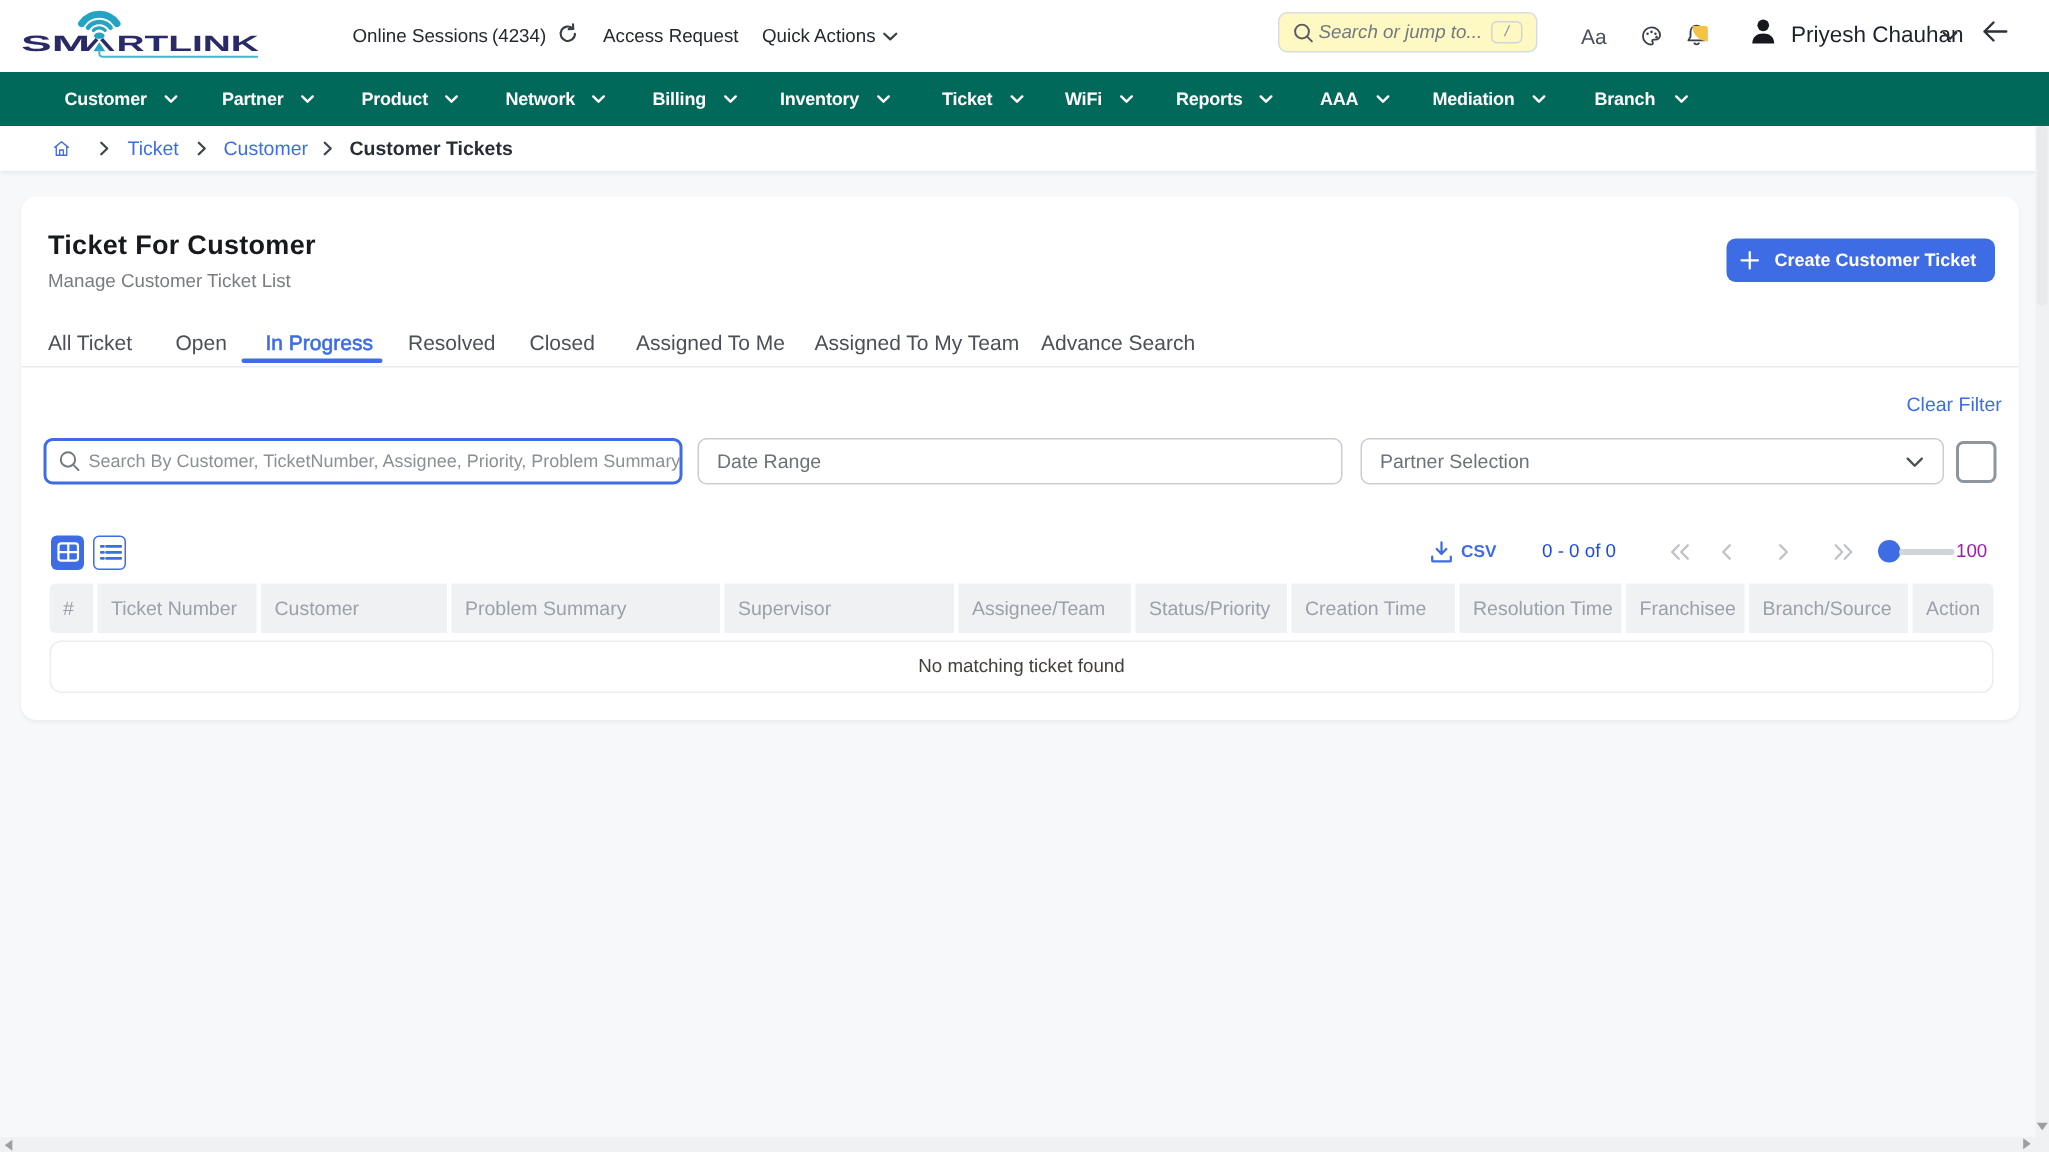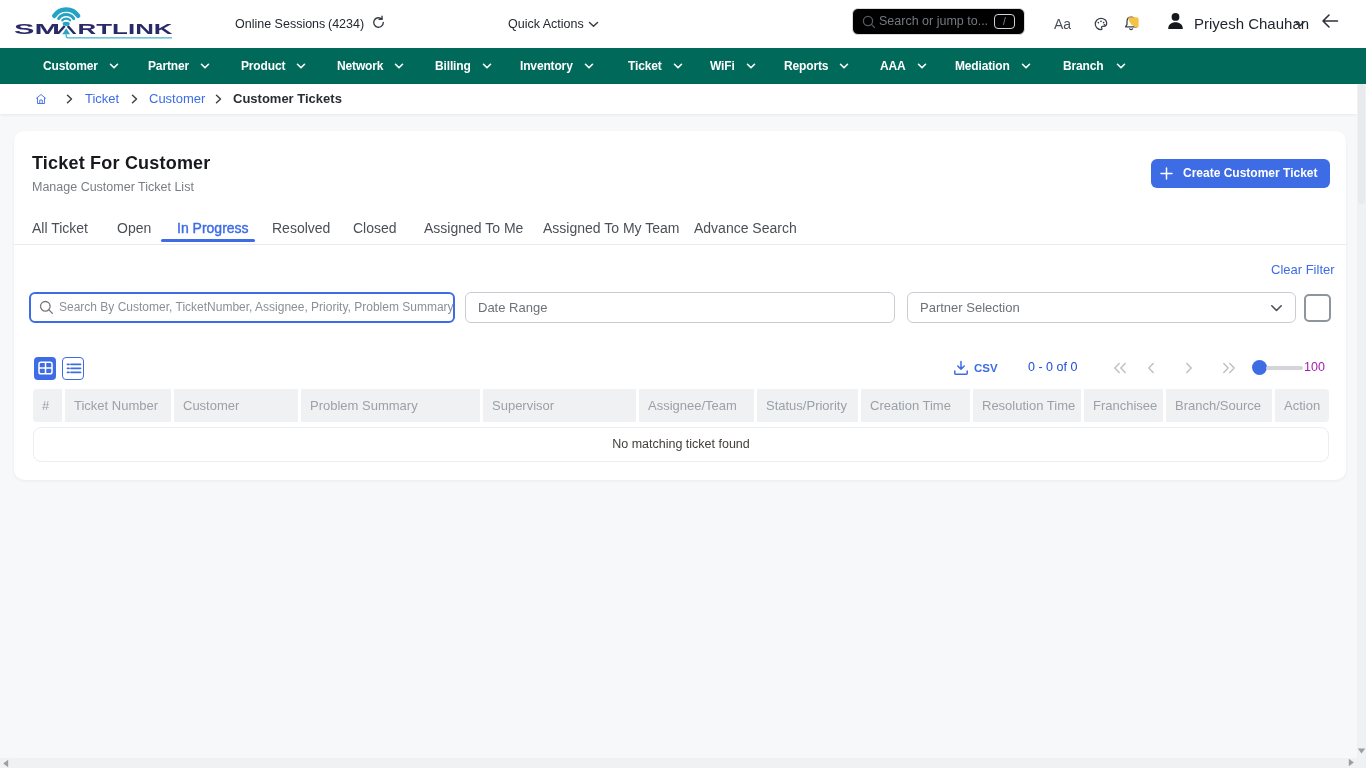--- a/index.html
+++ b/index.html
@@ -2,21 +2,21 @@
 <html><head>
 <meta charset="utf-8">
 <style>
 * { margin:0; padding:0; box-sizing:border-box; }
 html,body { width:1366px; height:768px; overflow:hidden; font-family:"Liberation Sans",sans-serif; background:#f7f8f9; }
 .abs { position:absolute; }
 
 #header { position:absolute; left:0; top:0; width:1366px; height:48px; background:#ffffff; }
 .hdrtxt { position:absolute; top:0; height:48px; line-height:48px; font-size:12.5px; color:#24292f; }
 
-#topsearch { position:absolute; left:852px; top:8px; width:173px; height:27px; border:1px solid #d8dce1; border-radius:6px; background:#000000; }
+#topsearch { position:absolute; left:852px; top:8px; width:173px; height:27px; border:1px solid #d8dce1; border-radius:6px; background:#fef9c3;font-style:italic; }
 #topsearch .ph { position:absolute; left:26px; top:0; line-height:25px; font-size:12.5px; color:#737980; }
 #slashkey { position:absolute; right:9px; top:5px; width:21px; height:15px; border:1px solid #d0d4d9; border-radius:4px; font-size:10px; color:#85898f; text-align:center; line-height:13px; }
 
 #nav { position:absolute; left:0; top:48px; width:1366px; height:36px; background:#00695a; }
 .navitem { position:absolute; top:0; height:36px; line-height:36px; color:#ffffff; font-size:12px; font-weight:700; letter-spacing:-0.15px; }
 
 #crumb { position:absolute; left:0; top:84px; width:1357px; height:30px; background:#ffffff; box-shadow:0 1px 3px rgba(0,0,0,0.07); }
 .crumbtxt { position:absolute; top:0; height:30px; line-height:30px; font-size:13px; }
 
 #card { position:absolute; left:14px; top:131px; width:1332px; height:349px; background:#ffffff; border-radius:10px; box-shadow:0 1px 3px rgba(0,0,0,0.06); }
@@ -80,20 +80,21 @@
       <path d="M54.2,24.2 L50.3,30.2 L58.1,30.2 Z" fill="#25a3c3"></path>
 
       <path d="M54.2,29 L54.2,31.7 Q54.2,33.8 56.2,33.8 L160,33.8" stroke="#4ab3cf" stroke-width="1.3"></path>
     </g>
   </svg>
   <div class="hdrtxt" style="left:235px;">Online Sessions</div>
   <div class="hdrtxt" style="left:328px;">(4234)</div>
   <svg class="abs" style="left:371px; top:15px;" width="15" height="15" viewBox="0 0 15 15">
       <path d="M12.3 7.5 a4.8 4.8 0 1 1 -1.4 -3.4 M11 1.2 L11.2 4.3 L8.1 4.4" stroke="#3a3f45" stroke-width="1.4" fill="none" stroke-linecap="round" stroke-linejoin="round"></path>
     </svg>
+  <div class="hdrtxt" style="left:402px;">Access Request</div>
   <div class="hdrtxt" style="left:508px;">Quick Actions</div>
   <svg class="abs" style="left:588px; top:21px;" width="11" height="7" viewBox="0 0 11 7">
       <path d="M1.5 1.5 L5.5 5.2 L9.5 1.5" stroke="#3a3f45" stroke-width="1.5" fill="none" stroke-linecap="round" stroke-linejoin="round"></path>
     </svg>
 
   <div id="topsearch">
     <svg class="abs" style="left:9px; top:6px;" width="14" height="14" viewBox="0 0 14 14">
         <circle cx="6" cy="6" r="4.6" stroke="#555b63" stroke-width="1.3" fill="none"></circle>
         <path d="M9.4 9.4 L12.6 12.6" stroke="#555b63" stroke-width="1.3" stroke-linecap="round"></path>
       </svg>

